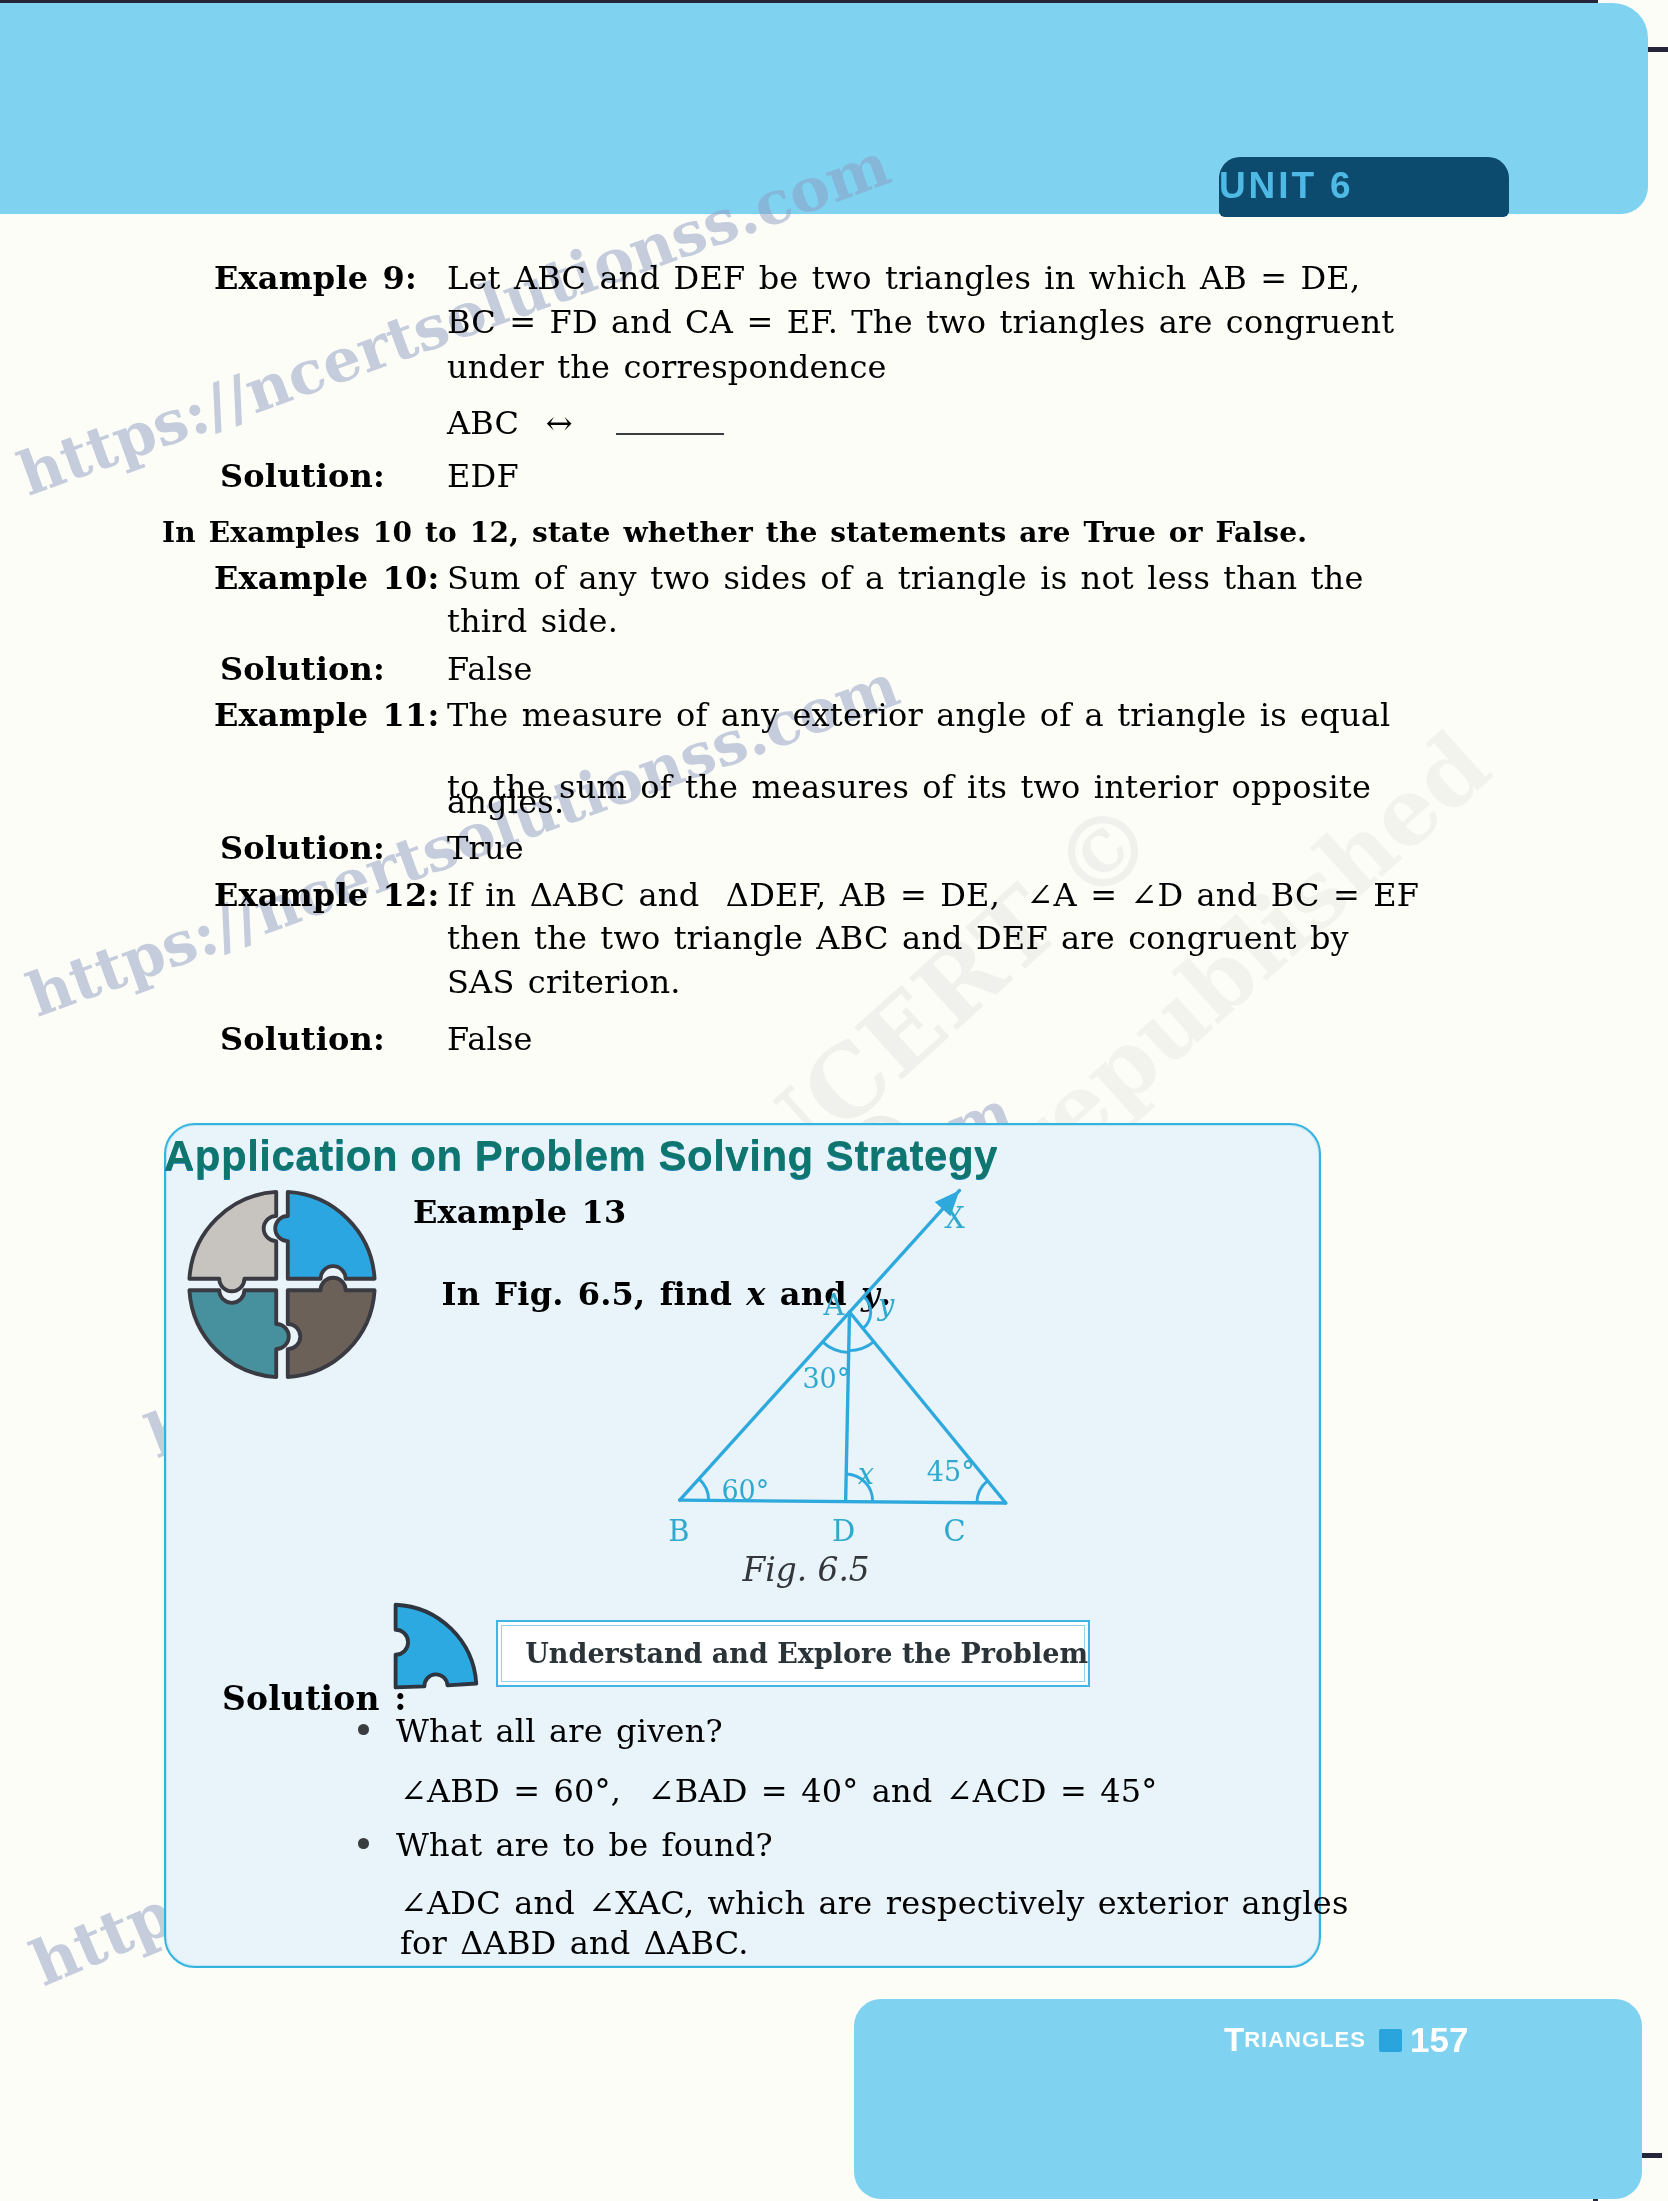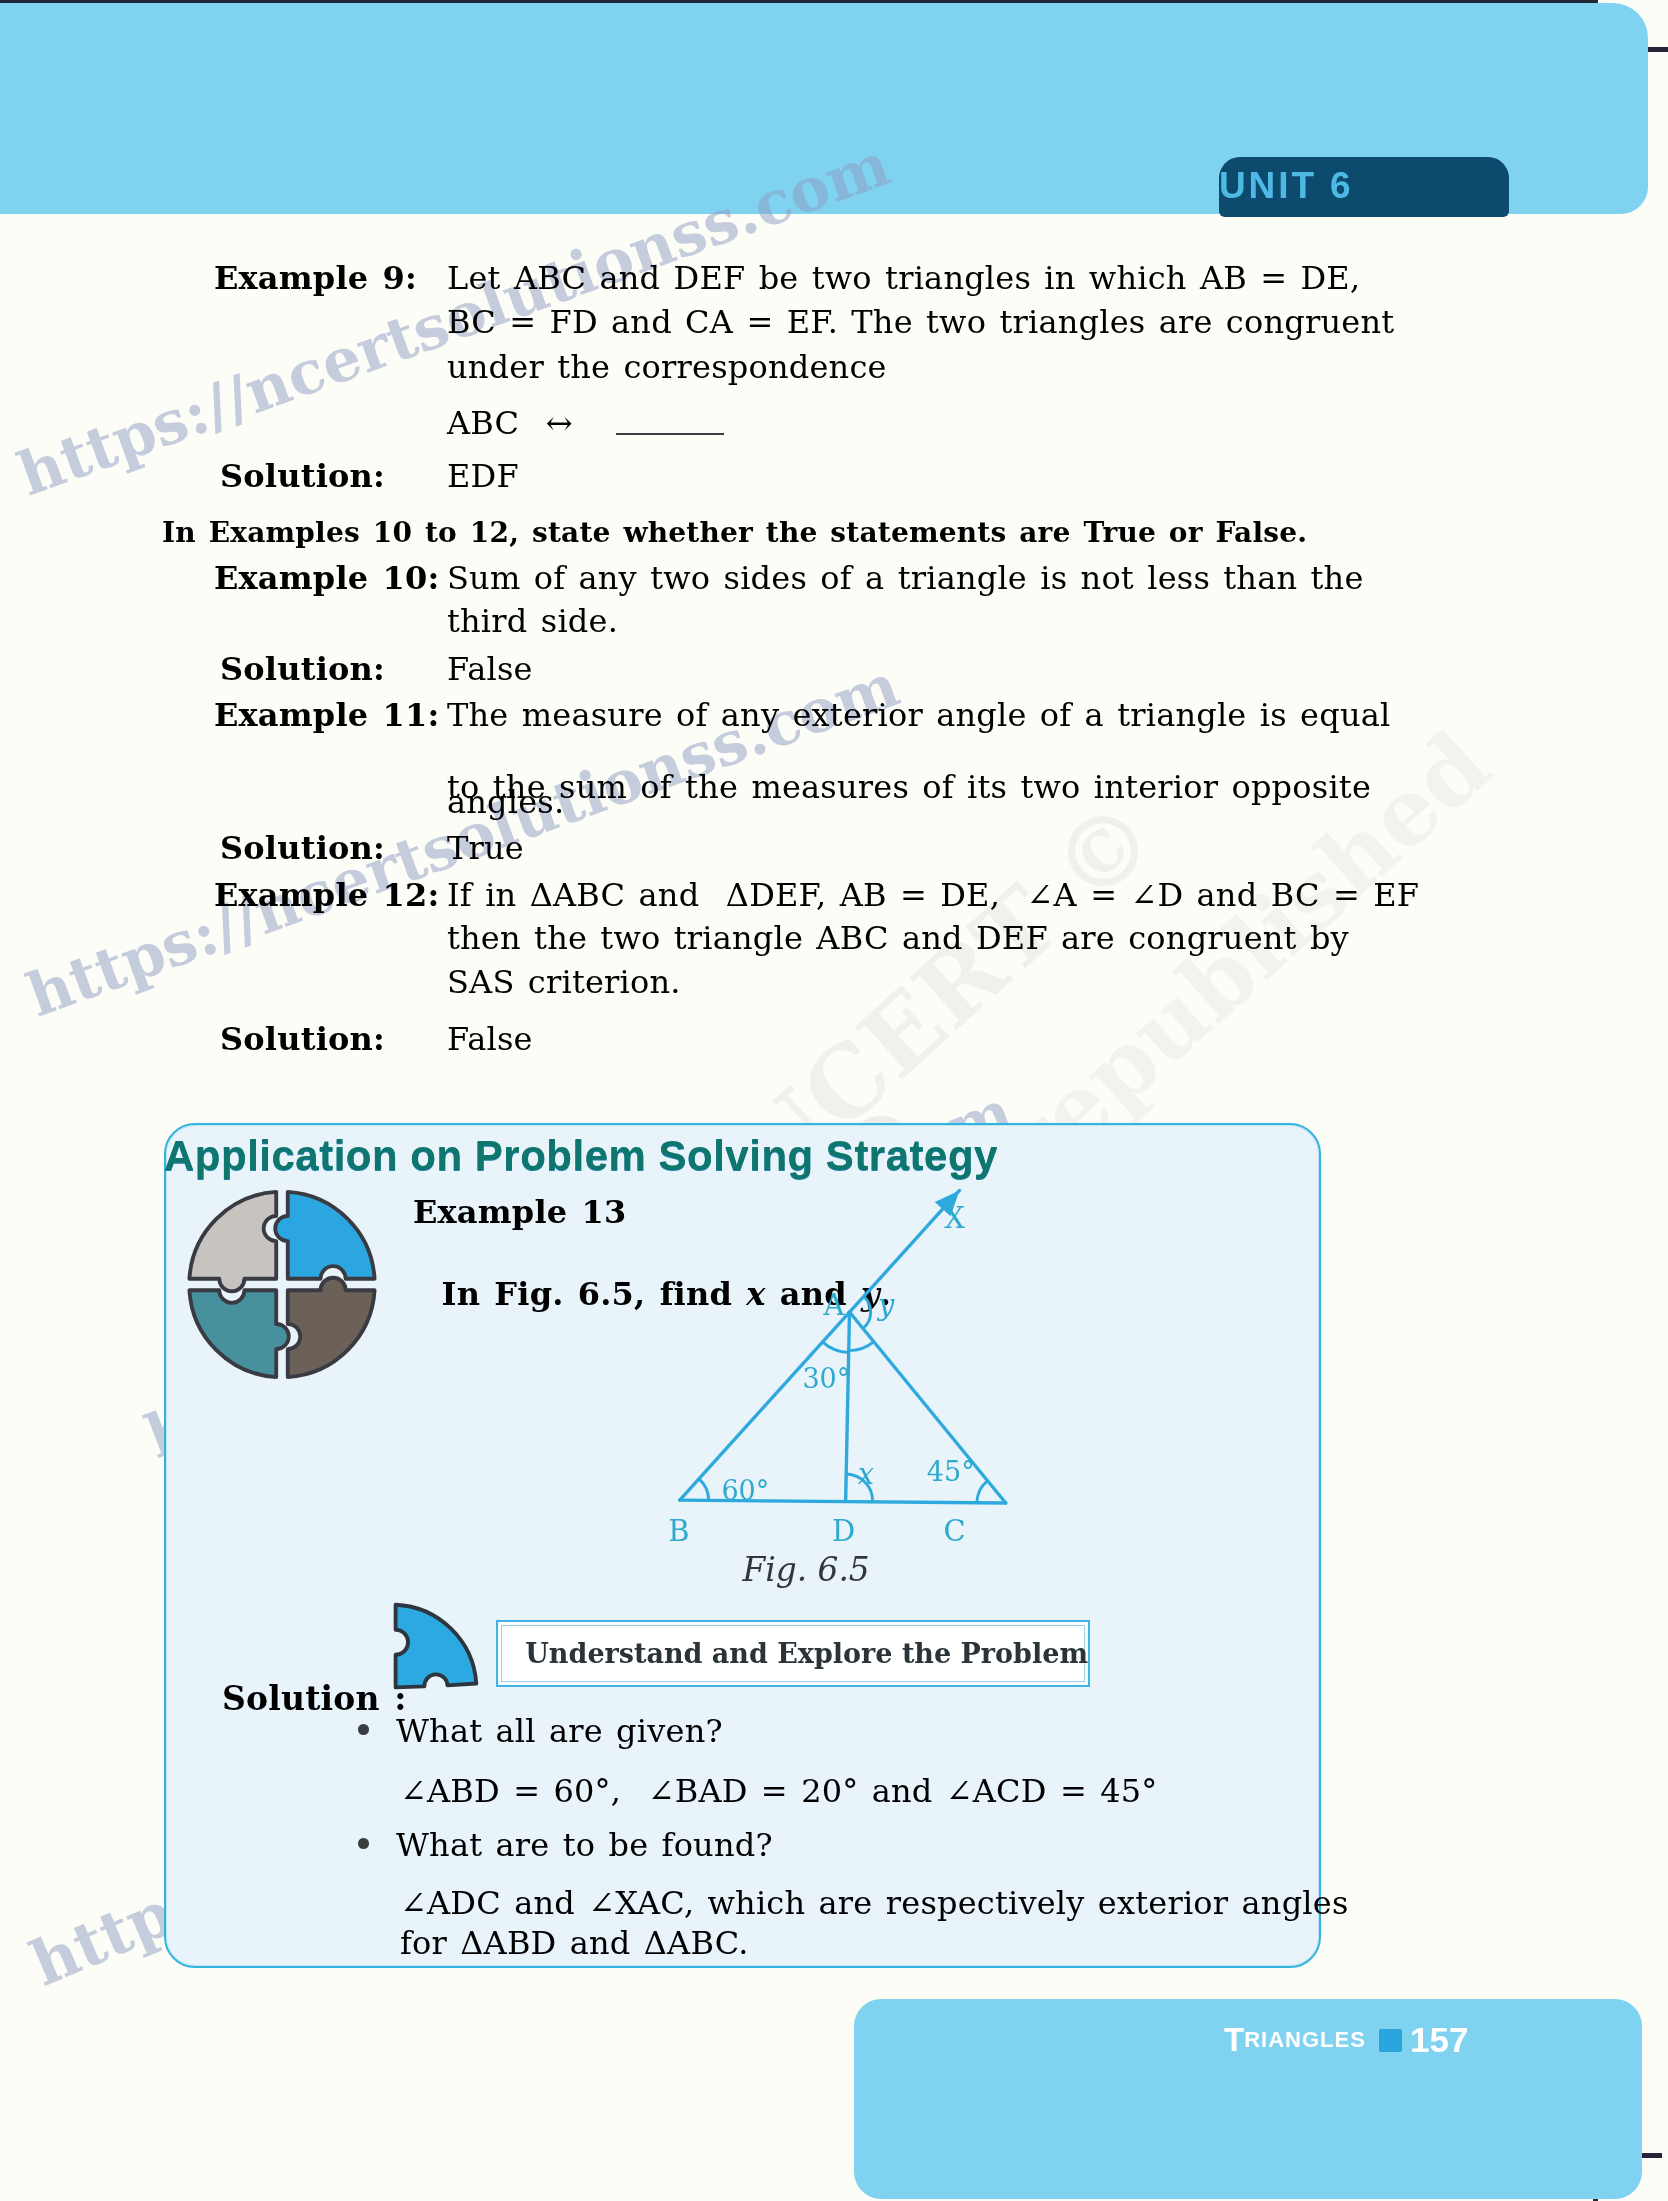--- a/index.html
+++ b/index.html
@@ -157,21 +157,21 @@
 <div class="bl b" style="left:222px;top:1641px;font-size:33px;margin-top:40px;">Solution :</div>
 <svg class="abs" style="left:386px;top:1598px;" width="98" height="98" viewBox="400 1655 102 102">
   <path fill="#2BA9E0" stroke="#2D3640" stroke-width="4" stroke-linejoin="round" d="M 410 1662 A 88 88 0 0 1 494 1744 L 464 1746 A 12 12 0 0 0 440 1747 L 410 1748 L 410 1714 A 12 12 0 0 0 410 1688 Z"></path>
 </svg>
 <div class="abs understand">
   <span>Understand and Explore the Problem</span>
 </div>
 
 <div class="dot" style="left:358px;top:1724px;"></div>
 <div class="bl" style="left:396px;top:1714px;">What all are given?</div>
-<div class="bl" style="left:400px;top:1774px;">∠ABD = 60°,  ∠BAD = 20° and ∠ACD = 45°</div>
+<div class="bl" style="left:400px;top:1774px;">∠ABD = 60°,  ∠BAD = 40° and ∠ACD = 45°</div>
 <div class="dot" style="left:358px;top:1838px;"></div>
 <div class="bl" style="left:396px;top:1828px;">What are to be found?</div>
 <div class="bl" style="left:400px;top:1886px;">∠ADC and ∠XAC, which are respectively exterior angles</div>
 <div class="bl" style="left:400px;top:1926px;">for ΔABD and ΔABC.</div>
 
 <div class="abs footer">
   <div class="footer-inner">
     <span class="chap-initial">T</span>
       <span class="chap-rest">RIANGLES</span>
     <span class="pg-square"></span>

